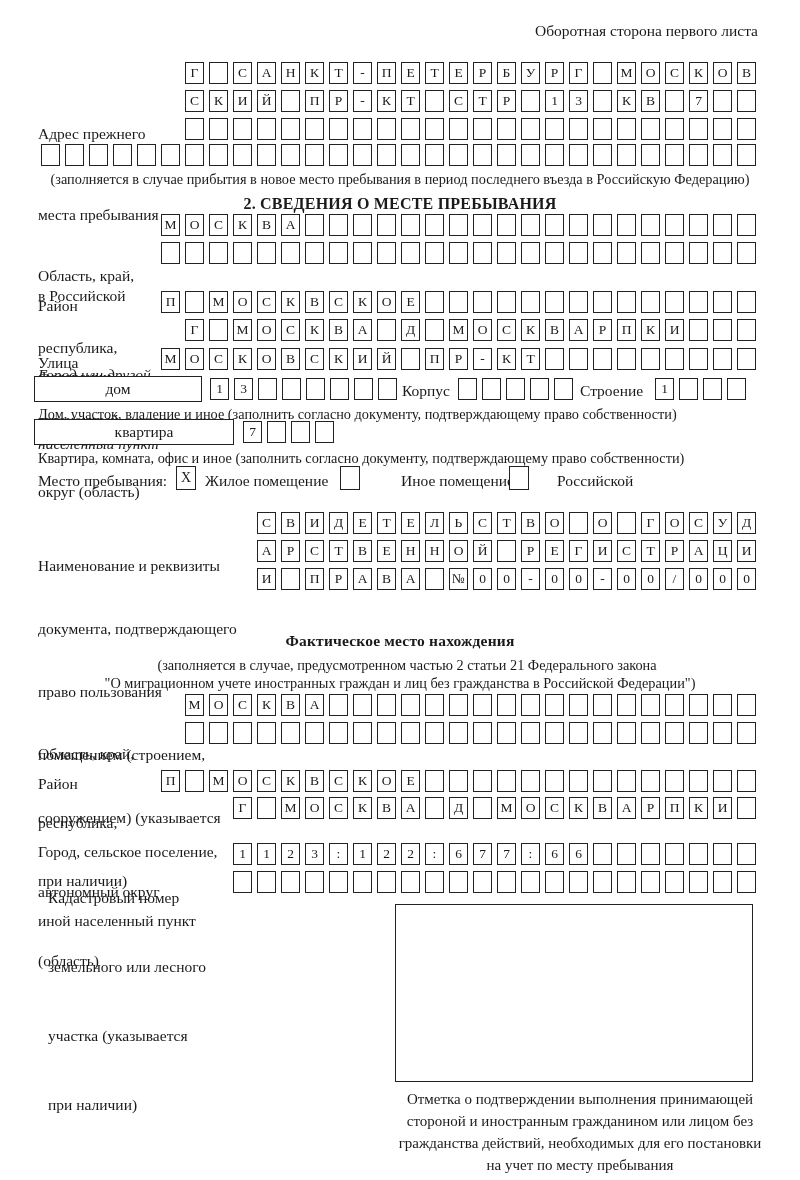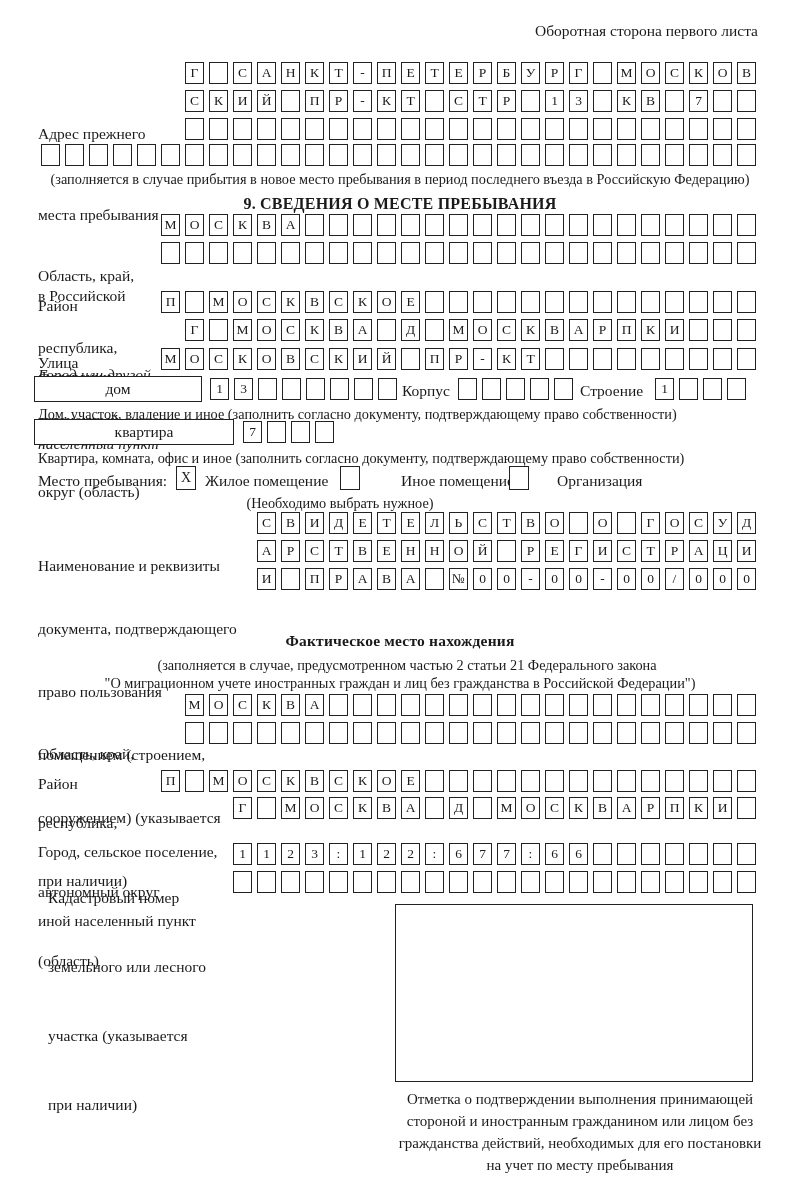--- a/index.html
+++ b/index.html
@@ -147,21 +147,21 @@
       <span class="cell"></span>
       <span class="cell"></span>
       <span class="cell"></span>
       <span class="cell"></span>
       <span class="cell"></span>
       <span class="cell"></span>
       <span class="cell"></span>
     </div>
   <div class="abs note" style="top:171px;left:0;right:0;">(заполняется в случае прибытия в новое место пребывания в период последнего въезда в Российскую Федерацию)</div>
 
-  <div class="abs title" style="top:195px;left:0;right:0;">9. СВЕДЕНИЯ О МЕСТЕ ПРЕБЫВАНИЯ</div>
+  <div class="abs title" style="top:195px;left:0;right:0;">2. СВЕДЕНИЯ О МЕСТЕ ПРЕБЫВАНИЯ</div>
 
   <div class="abs lbl" style="left:38px;top:216px;">
     <div>Область, край,</div>
     <div>республика,</div>
     <div>автономный</div>
     <div>округ (область)</div>
   </div>
   <div class="abs crow" style="top:214px;right:44px;">
       <span class="cell">М</span>
       <span class="cell">О</span>
@@ -342,22 +342,21 @@
       <span class="cell"></span>
     </div>
   <div class="abs note" style="left:38px;top:450px;text-align:left;">Квартира, комната, офис и иное (заполнить согласно документу, подтверждающему право собственности)</div>
 
   <div class="abs lbl" style="left:38px;top:469px;">Место пребывания:</div>
   <div class="abs chk" style="left:176px;top:466px;">X</div>
   <div class="abs lbl" style="left:205px;top:469px;">Жилое помещение</div>
   <div class="abs chk" style="left:340px;top:466px;"></div>
   <div class="abs lbl" style="left:373px;top:469px;margin-left:28px;">Иное помещение</div>
   <div class="abs chk" style="left:509px;top:466px;"></div>
-  <div class="abs lbl" style="left:557px;top:469px;">Организация</div>
-  <div class="abs note" style="left:160px;top:495px;width:360px;">(Необходимо выбрать нужное)</div>
+  <div class="abs lbl" style="left:557px;top:469px;">Российской</div>
 
   <div class="abs" style="left:38px;top:513px;font-size:15.5px;line-height:21px;white-space:pre;">
     <div>Наименование и реквизиты</div>
     <div>документа, подтверждающего</div>
     <div>право пользования</div>
     <div>помещением (строением,</div>
     <div>сооружением) (указывается</div>
     <div>при наличии)</div>
   </div>
   <div class="abs crow" style="top:512px;right:44px;">

